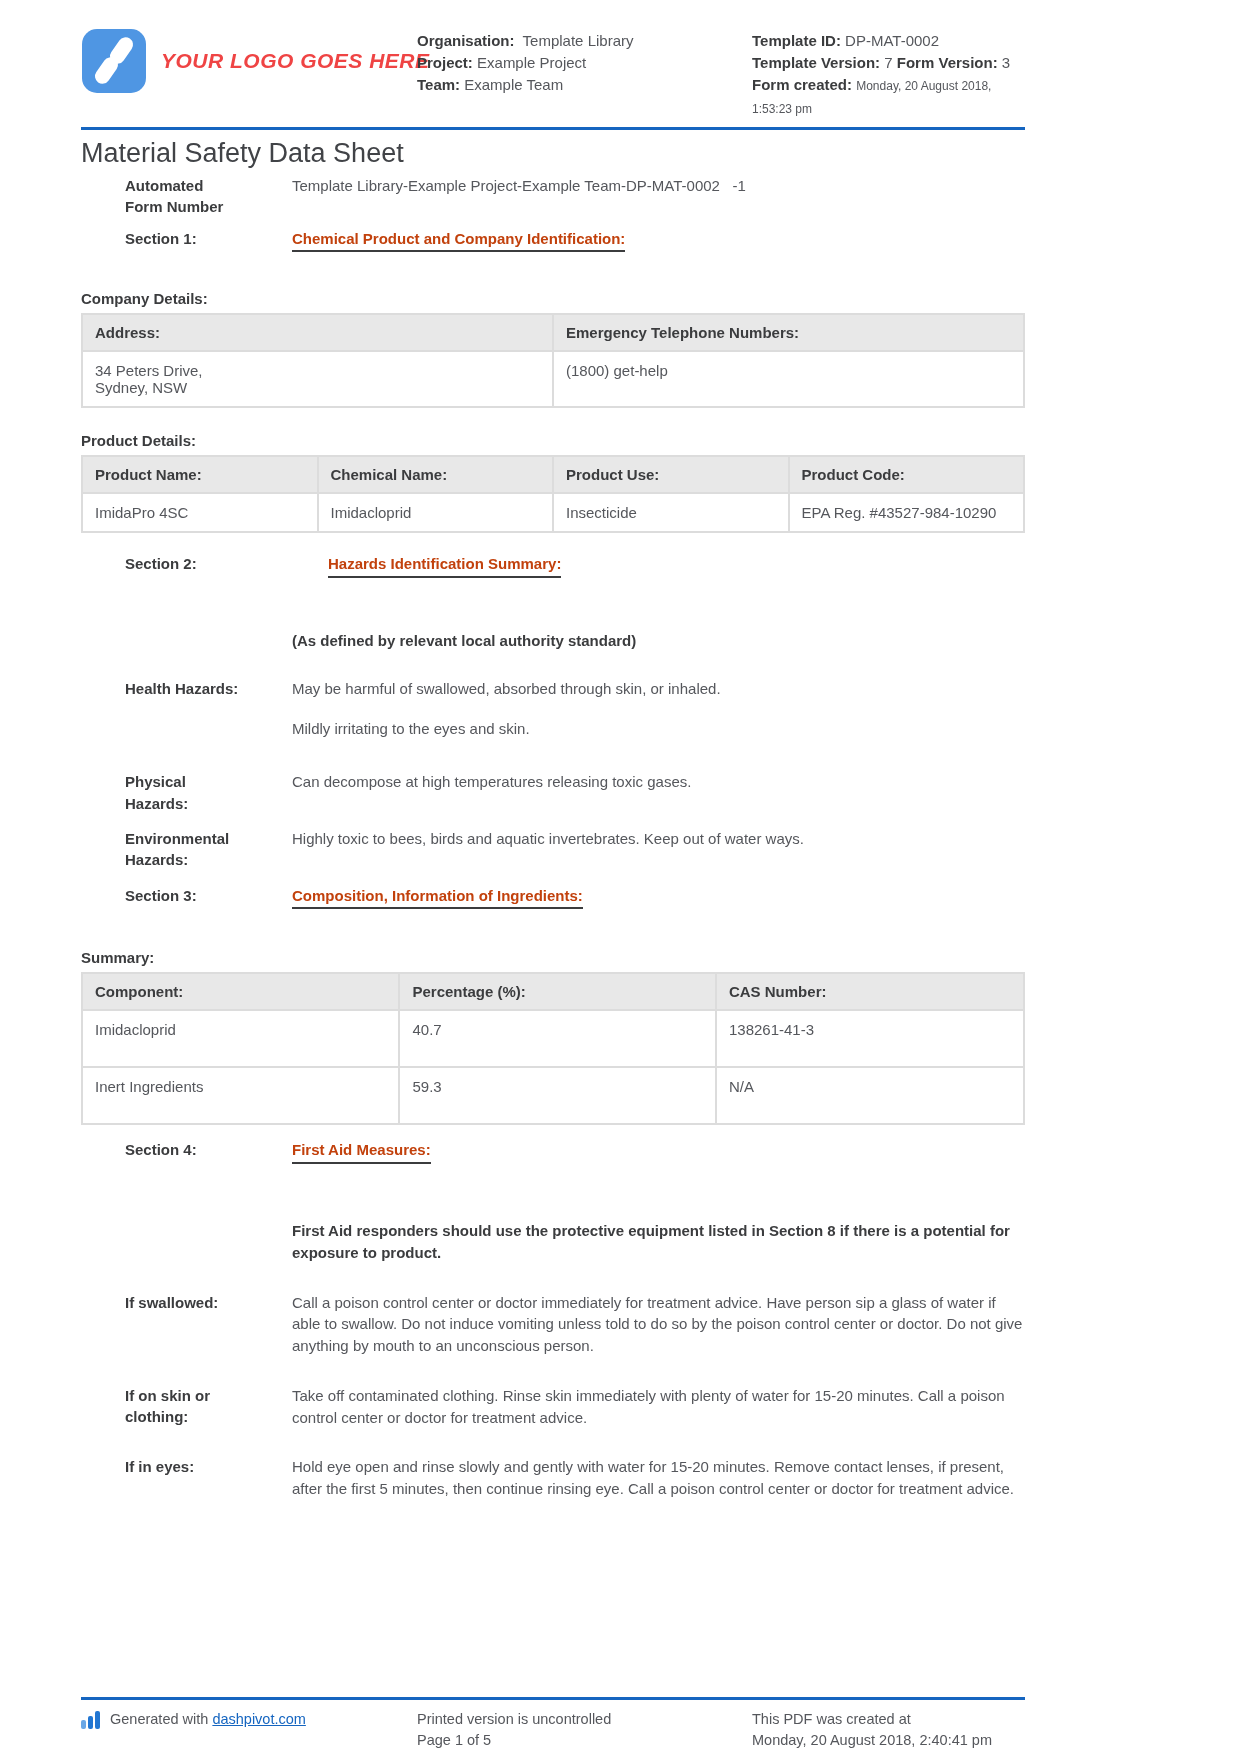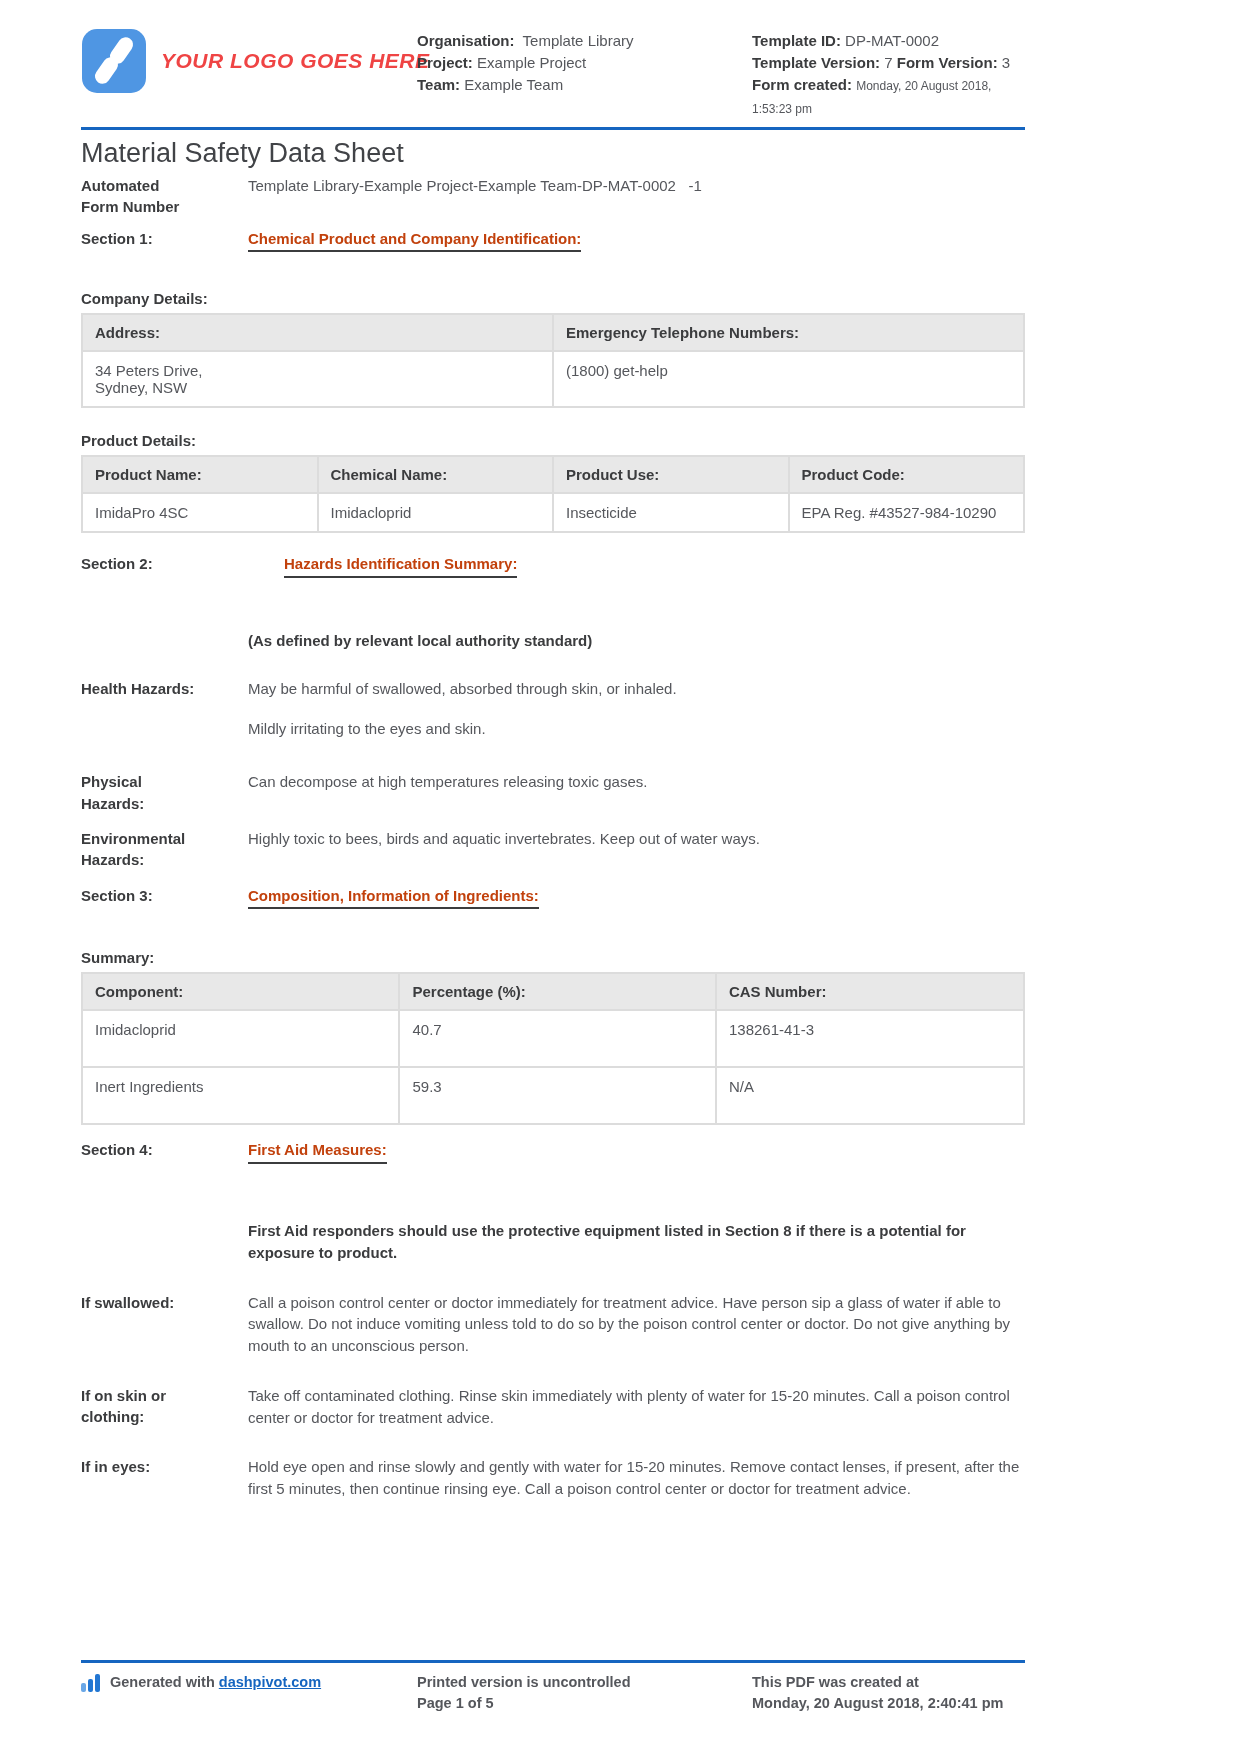--- a/index.html
+++ b/index.html
@@ -39,21 +39,21 @@
   
   .doc-title {
     font-size: 27px; font-weight: 400; color: #414347;
     margin-top: 7px; line-height: 1.2;
   }
 
   
   .frow { display: flex; align-items: flex-start; }
   .flabel {
     flex: 0 0 167px; padding-right: 52px;
-    font-weight: 700; color: #3b3c3e; font-size: 15px; line-height: 1.42;
+    font-weight: 700; color: #3b3c3e; font-size: 15px; line-height: 1.42; margin-left: 44px;
   }
   .fcontent { flex: 1; font-size: 15px; line-height: 1.45; color: #55575c; }
   .sec-title {
     display: inline-block; font-weight: 700; color: #c2410c; font-size: 15px;
     border-bottom: 2px solid #3b3c3e; padding-bottom: 1px;
   }
   .bold-note { font-weight: 700; color: #3b3c3e; }
   .pre { white-space: pre-wrap; }
   .preline { white-space: pre-line; }
 
@@ -84,21 +84,21 @@
   .mt28 { margin-top: 28px; }
   .mt32 { margin-top: 32px; }
   .mt38 { margin-top: 38px; }
   .mt40 { margin-top: 40px; }
   .mt52 { margin-top: 52px; }
   .mt56 { margin-top: 56px; }
   .gap-para { margin-top: 18px; }
 
   
   .footer {
-    position: absolute; left: 81px; right: 215px; top: 1660px; font-weight: bold;
+    position: absolute; left: 81px; right: 215px; top: 1697px;
   }
   .footer-rule { height: 3px; background: #1565c0; }
   .footer-cols { display: flex; margin-top: 9px; font-size: 14.5px; line-height: 1.45; }
   .fcol-left { width: 336px; display: flex; align-items: flex-start; }
   .fcol-mid { width: 335px; }
   .fcol-right { flex: 1; }
   .dp-icon { display: inline-flex; align-items: flex-end; height: 18px; margin-right: 8px; margin-top: 2px; }
   .dp-bar { display: inline-block; width: 5px; border-radius: 2px; margin-right: 2px; }
   .dp-bar1 { height: 9px;  background: #6aa7e6; }
   .dp-bar2 { height: 13px; background: #2276d2; }

